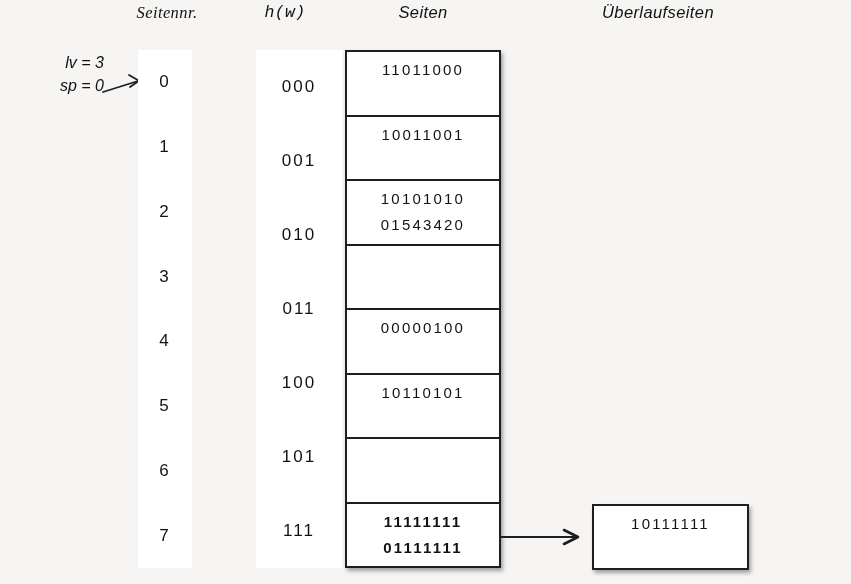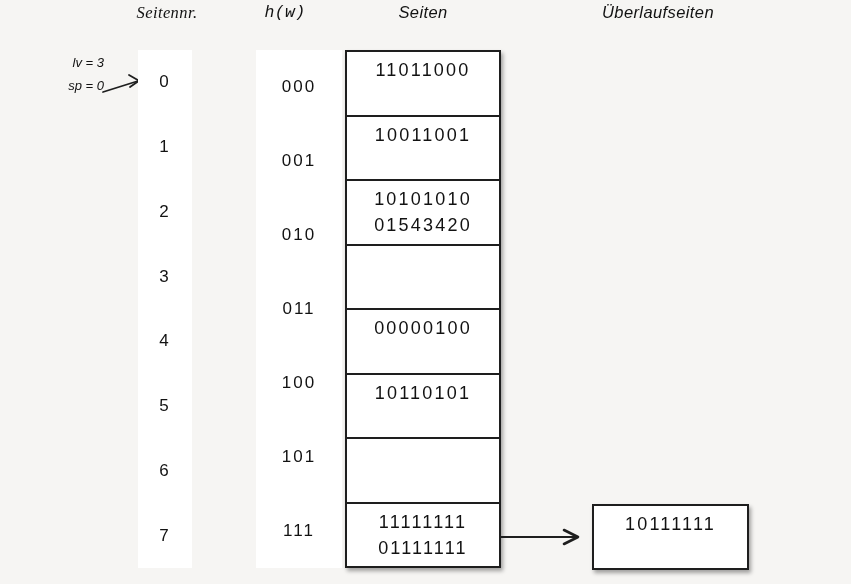--- a/index.html
+++ b/index.html
@@ -33,21 +33,21 @@
   #hdr-seiten   { left: 373px; width: 100px; }
   #hdr-ueberlauf{ left: 578px; width: 160px; }
 
   .annotation {
     position: absolute;
     left: 26px;
     top: 51px;
     width: 78px;
     text-align: right;
     font-style: italic;
-    font-size: 13px;
+    font-size: 16px;
     line-height: 23px;
     white-space: nowrap;
   }
   .annot-arrow {
     position: absolute;
     left: 98px;
     top: 71px;
     width: 48px;
     height: 28px;
   }
@@ -84,23 +84,23 @@
     flex-direction: column;
   }
   .pcell {
     flex: 1;
     border-bottom: 2px solid var(--border);
     display: flex;
     flex-direction: column;
     align-items: center;
     padding-top: 5px;
   }
-  .pcell:last-child { border-bottom: none; }
+  .pcell:last-child { border-bottom: none; font-weight: bold; }
   .pval {
-    font-size: 18px;
+    font-size: 15px;
     letter-spacing: 2.2px;
     line-height: 26px;
     white-space: nowrap;
   }
 
   .overflow-arrow {
     position: absolute;
     left: 501px;
     top: 526px;
     width: 80px;

